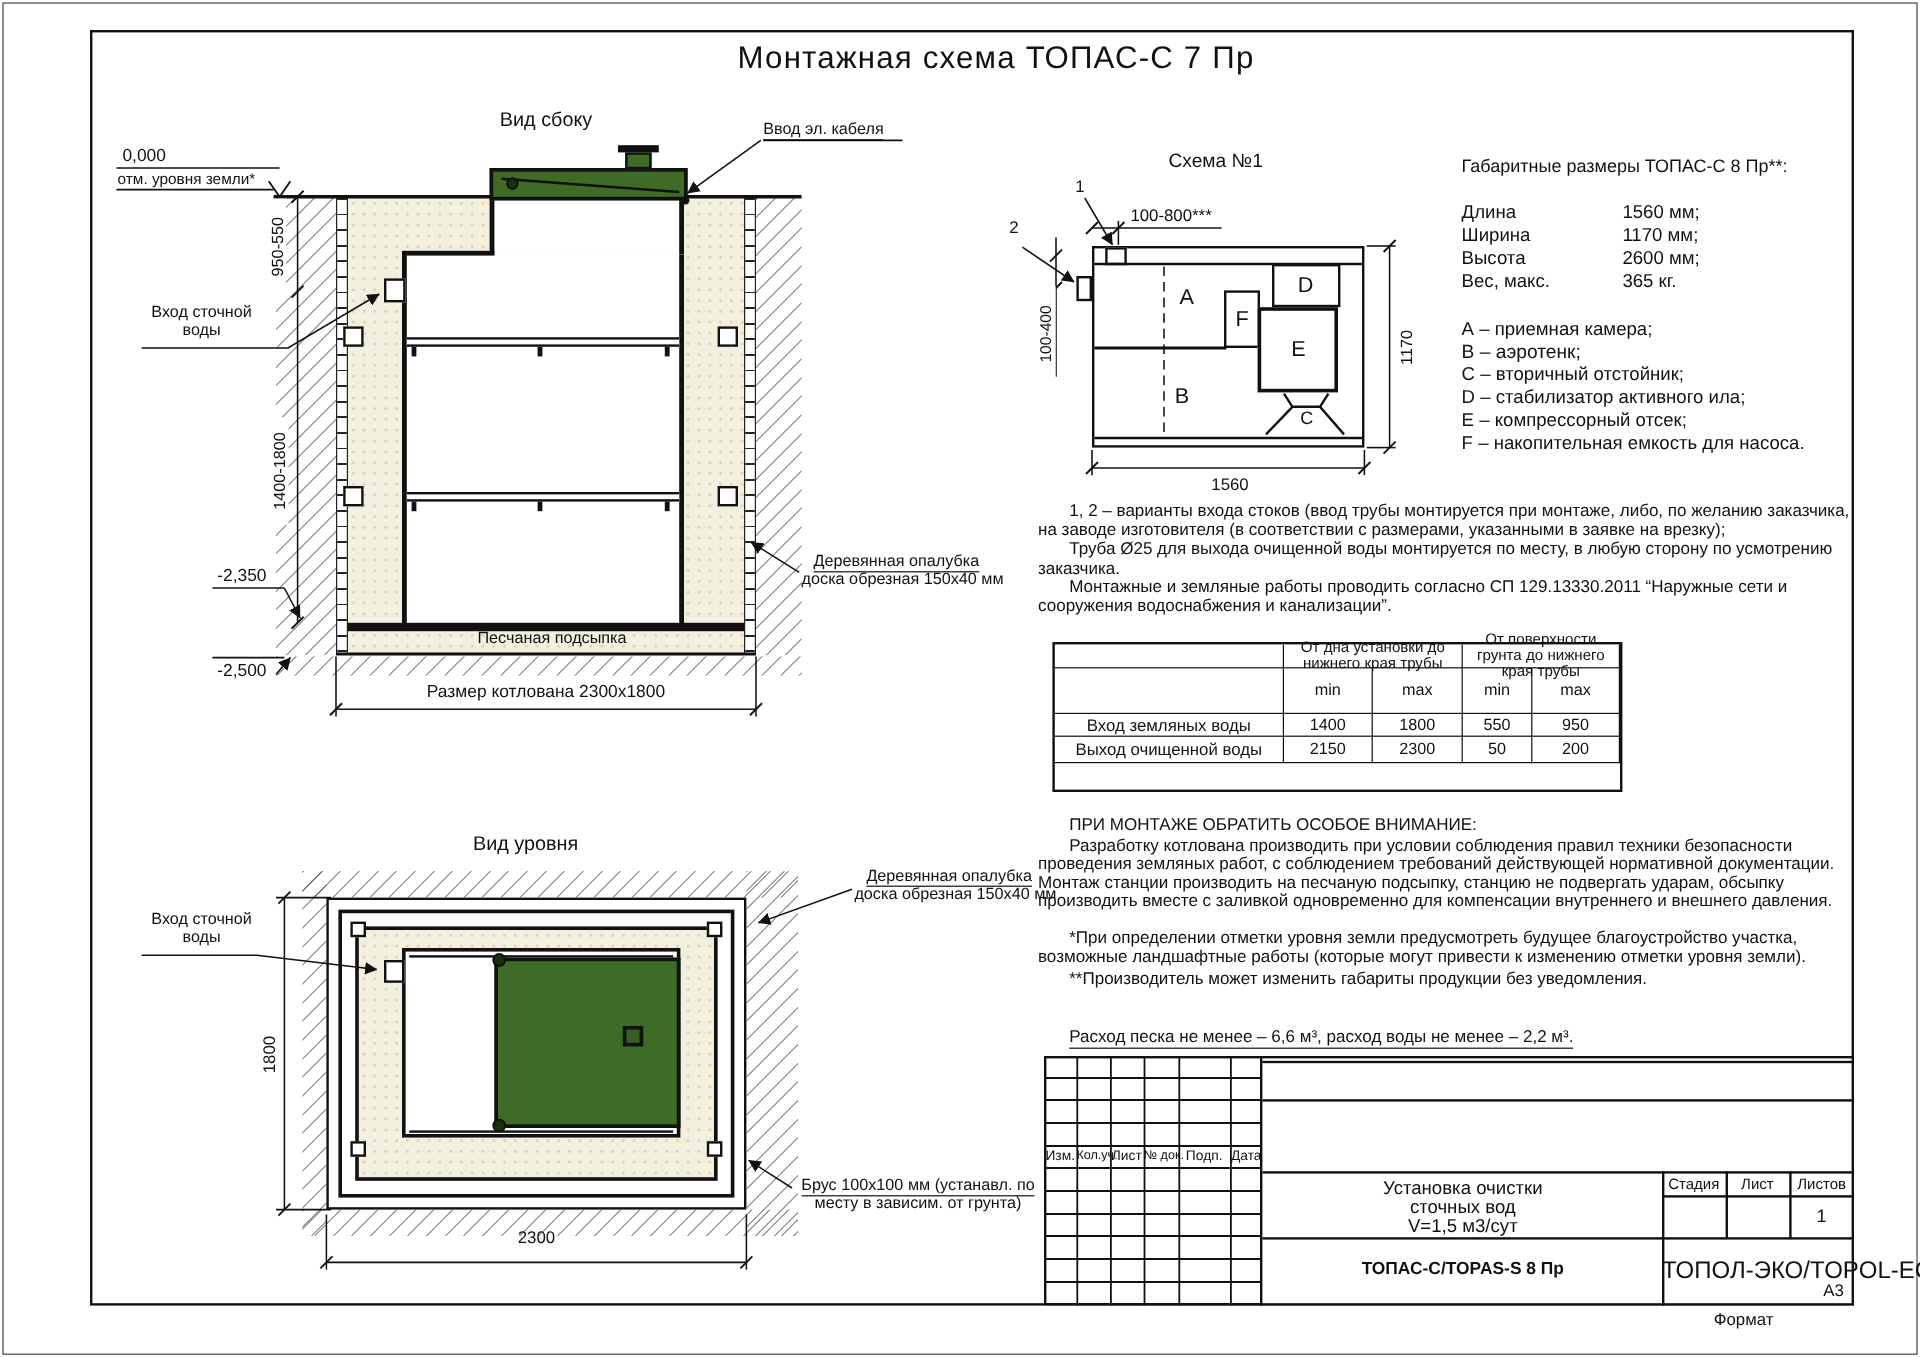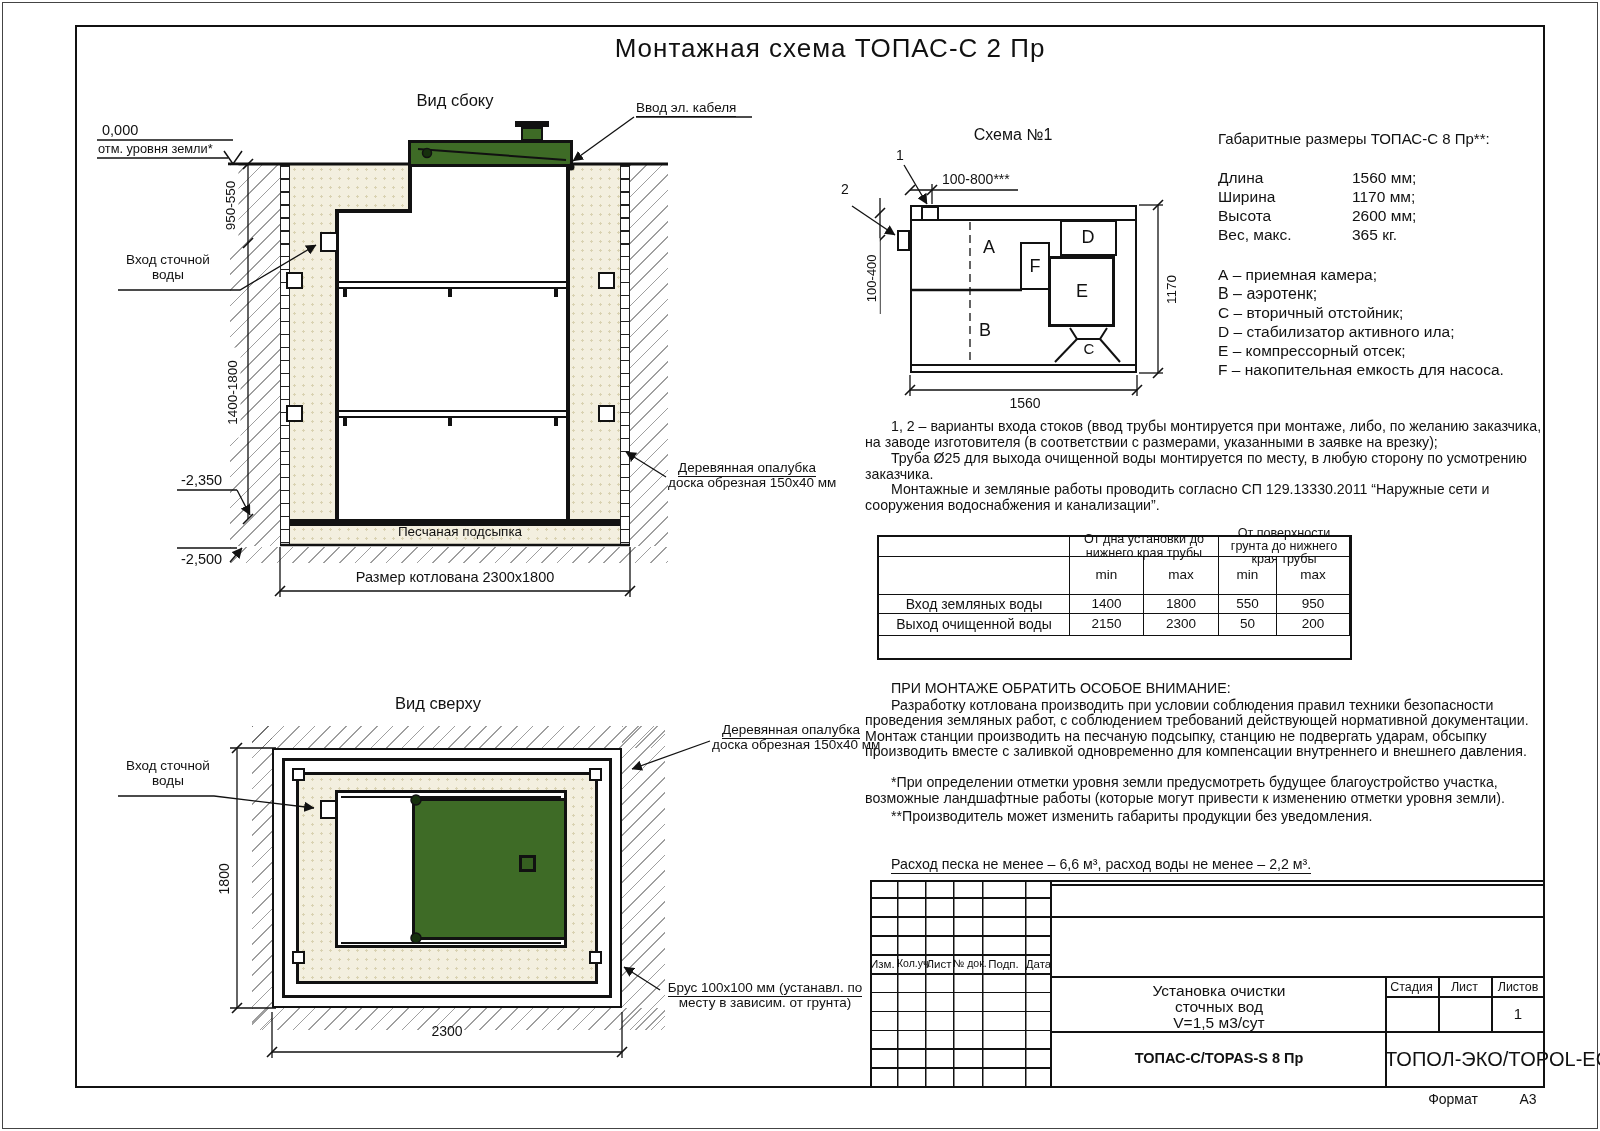--- a/index.html
+++ b/index.html
@@ -34,21 +34,21 @@
   .letter{position:absolute;font-size:18px;color:#111;z-index:6;text-align:center}
   svg.lines{position:absolute;left:0;top:0;z-index:5;pointer-events:none}
 </style>
 </head>
 <body>
 
 <div class="sheet">
   <div class="outerb"></div>
   <div class="frame"></div>
 
-  <div class="t c" style="left:580px;top:34px;width:500px;font-size:26px;letter-spacing:1px">Монтажная схема ТОПАС-С 2 Пр</div>
+  <div class="t c" style="left:580px;top:34px;width:500px;font-size:26px;letter-spacing:1px">Монтажная схема ТОПАС-С 7 Пр</div>
 
   <div class="t c" style="left:405px;top:91px;width:100px;font-size:16.5px">Вид сбоку</div>
 
   <div class="hatch" style="left:230px;top:165px;width:50px;height:381px"></div>
   <div class="hatch" style="left:630px;top:165px;width:38px;height:381px"></div>
   <div class="hatch" style="left:230px;top:547px;width:438px;height:16px"></div>
   <div class="sand" style="left:290px;top:165px;width:330px;height:380px"></div>
   <div class="ladder" style="left:280px;top:165px;width:10px;height:380px"></div>
   <div class="ladder" style="left:620px;top:165px;width:10px;height:380px"></div>
 
@@ -86,21 +86,21 @@
   <div class="t" style="left:181px;top:472px;font-size:14.5px">-2,350</div>
   <div class="t" style="left:181px;top:551px;font-size:14.5px">-2,500</div>
   <div class="t c" style="left:375px;top:524px;width:170px;font-size:13.5px">Песчаная подсыпка</div>
   <div class="t c" style="left:320px;top:569px;width:270px;font-size:14.5px">Размер котлована 2300х1800</div>
   <div class="t" style="left:636px;top:100px;font-size:13.5px"><span class="u">Ввод эл. кабеля</span></div>
   <div class="t c" style="left:668px;top:460px;width:158px;font-size:13.5px">
     <span class="u">Деревянная опалубка</span><br>
     <span>доска обрезная 150х40 мм</span>
   </div>
 
-  <div class="t c" style="left:383px;top:694px;width:110px;font-size:16.5px">Вид сверху</div>
+  <div class="t c" style="left:383px;top:694px;width:110px;font-size:16.5px">Вид уровня</div>
 
   <div class="hatch" style="left:252px;top:726px;width:413px;height:22px"></div>
   <div class="hatch" style="left:252px;top:1008px;width:413px;height:22px"></div>
   <div class="hatch" style="left:252px;top:726px;width:20px;height:304px"></div>
   <div class="hatch" style="left:622px;top:726px;width:43px;height:304px"></div>
 
   <div class="box" style="left:272px;top:748px;width:350px;height:260px;border-width:2.5px;z-index:2"></div>
   <div class="box" style="left:282px;top:758px;width:330px;height:240px;border-width:3px;z-index:2"></div>
   <div class="sand" style="left:296px;top:772px;width:302px;height:212px;border:3px solid #111;z-index:3"></div>
   <div class="box" style="left:292px;top:768px;width:13px;height:13px;border-width:2px"></div>
@@ -201,21 +201,21 @@
 
   <div class="abs" style="left:870px;top:880px;width:675px;height:208px;border:2.5px solid #111;z-index:6;background:#fff"></div>
   <div class="abs" style="left:870px;top:880px;width:182px;height:208px;border-right:2px solid #111;z-index:7;
        background-image:
          linear-gradient(#111,#111),linear-gradient(#111,#111),linear-gradient(#111,#111),
          linear-gradient(#111,#111),linear-gradient(#111,#111),
          repeating-linear-gradient(to bottom,transparent 0 17.2px,#111 17.2px 18.9px);
        background-repeat:no-repeat,no-repeat,no-repeat,no-repeat,no-repeat,repeat;
        background-size:1.5px 100%,1.5px 100%,1.5px 100%,1.5px 100%,1.5px 100%,100% 100%;
        background-position:27px 0,55px 0,83px 0,112px 0,155px 0,0 0"></div>
-  <div class="t c" style="left:870px;top:958px;width:14px;font-size:11.5px;z-index:8">Изм.</div>
+  <div class="t c" style="left:870px;top:958px;width:27px;font-size:11.5px;z-index:8">Изм.</div>
   <div class="t c" style="left:897px;top:958px;width:28px;font-size:10.5px;z-index:8">Кол.уч.</div>
   <div class="t c" style="left:925px;top:958px;width:28px;font-size:11.5px;z-index:8">Лист</div>
   <div class="t c" style="left:953px;top:958px;width:29px;font-size:10.5px;z-index:8">№ док.</div>
   <div class="t c" style="left:982px;top:958px;width:43px;font-size:11.5px;z-index:8">Подп.</div>
   <div class="t c" style="left:1025px;top:958px;width:27px;font-size:11.5px;z-index:8">Дата</div>
 
   <div class="blk" style="left:1052px;top:884px;width:493px;height:1.5px;z-index:7"></div>
   <div class="blk" style="left:1052px;top:916px;width:493px;height:1.5px;z-index:7"></div>
   <div class="blk" style="left:1052px;top:976px;width:493px;height:2px;z-index:7"></div>
   <div class="blk" style="left:1052px;top:1031px;width:493px;height:2px;z-index:7"></div>
@@ -228,21 +228,21 @@
   <div class="t c" style="left:1054px;top:998px;width:330px;font-size:15.5px;z-index:8">сточных вод</div>
   <div class="t c" style="left:1054px;top:1014px;width:330px;font-size:15.5px;z-index:8">V=1,5 м3/сут</div>
   <div class="t c" style="left:1385px;top:980px;width:53px;font-size:12.5px;z-index:8">Стадия</div>
   <div class="t c" style="left:1438px;top:980px;width:53px;font-size:12.5px;z-index:8">Лист</div>
   <div class="t c" style="left:1491px;top:980px;width:54px;font-size:12.5px;z-index:8">Листов</div>
   <div class="t c" style="left:1491px;top:1006px;width:54px;font-size:15px;z-index:8">1</div>
   <div class="t c" style="left:1054px;top:1050px;width:330px;font-size:14.5px;font-weight:700;z-index:8">ТОПАС-С/TOPAS-S 8 Пр</div>
   <div class="t c" style="left:1385px;top:1048px;width:136px;font-size:20px;z-index:8">ТОПОЛ-ЭКО/TOPOL-ECO</div>
 
   <div class="t c" style="left:1418px;top:1092px;width:70px;font-size:14px">Формат</div>
-  <div class="t c" style="left:1508px;top:1092px;width:40px;font-size:14px">А3</div>
+  <div class="t c" style="left:1508px;top:1068px;width:40px;font-size:14px">А3</div>
 
   <svg class="lines" width="1600" height="1131" viewBox="0 0 1600 1131">
     <defs>
       <marker id="arr" viewBox="0 0 10 10" refX="9.5" refY="5" markerWidth="8" markerHeight="8" orient="auto-start-reverse">
         <path d="M0,0 L10,5 L0,10 z" fill="#111"></path>
       </marker>
     </defs>
     <g stroke="#111" fill="none" stroke-width="1.3">
       <line x1="228" y1="164" x2="409" y2="164" stroke-width="3"></line>
       <line x1="571" y1="164" x2="668" y2="164" stroke-width="3"></line>

